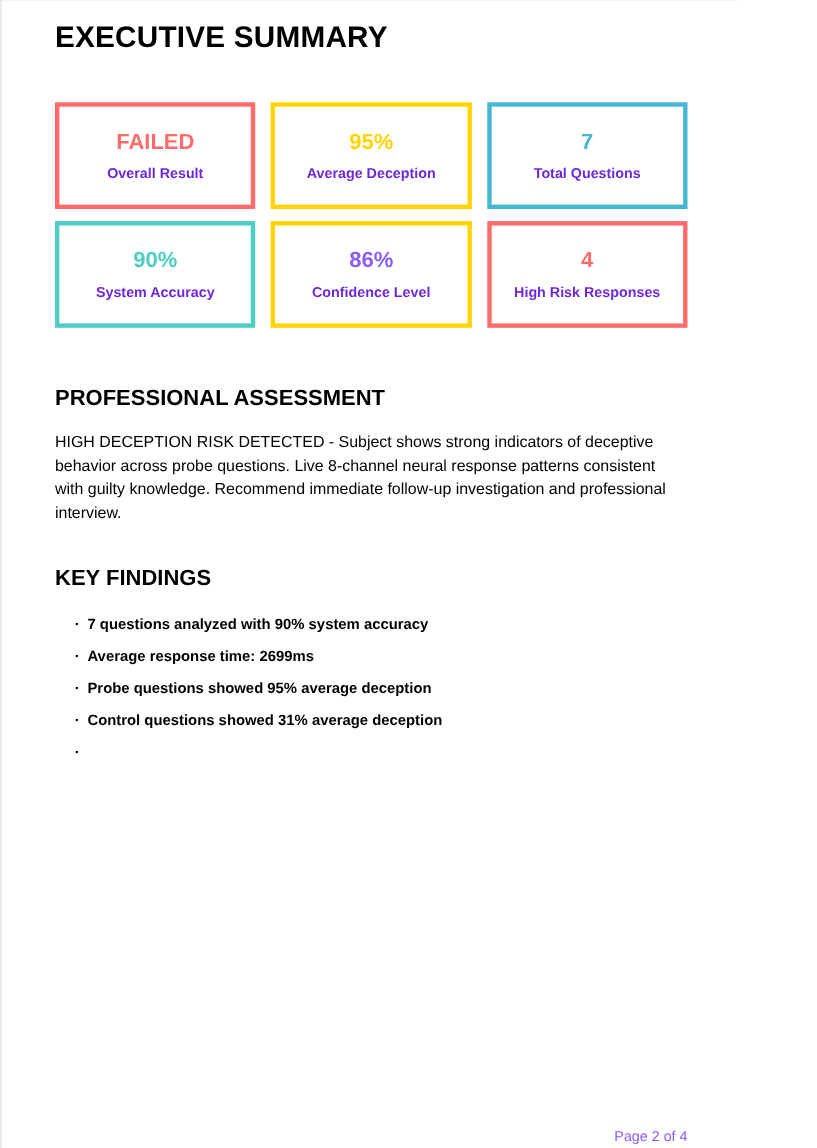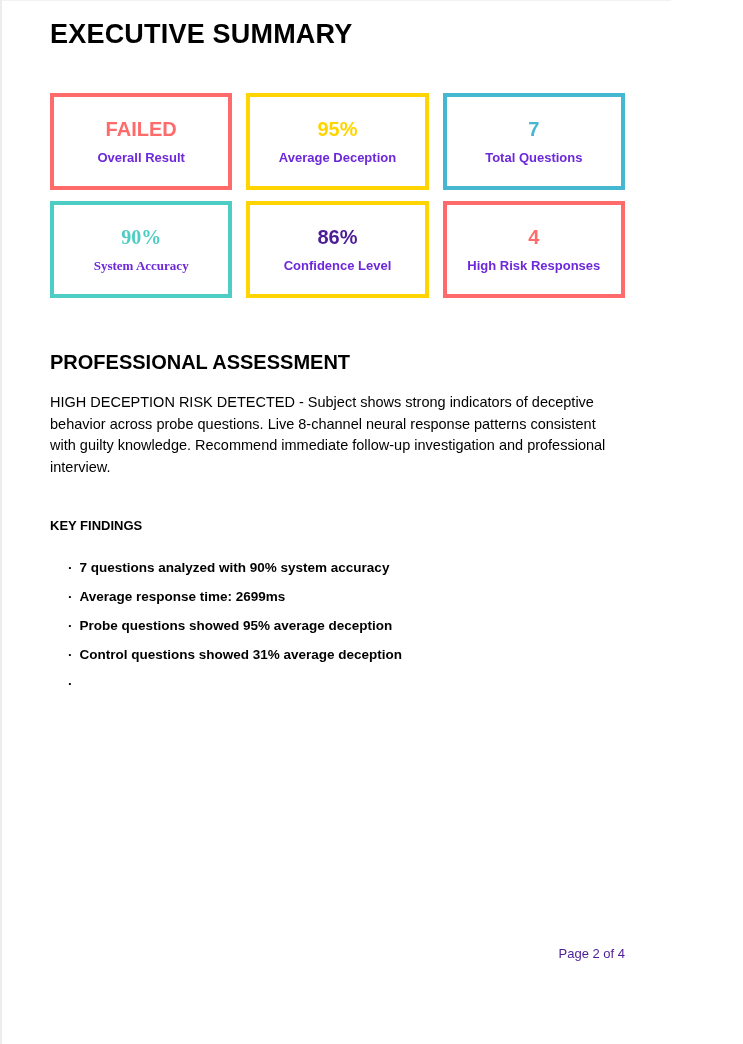--- a/index.html
+++ b/index.html
@@ -65,21 +65,21 @@
   }
   .pa-heading { margin-top: 51px; }
   .pa-body {
     margin-top: 17px;
     font-size: 14.5px;
     line-height: 21.5px;
     color: #000000;
     max-width: 650px;
   }
   .kf-heading {
-    font-size: 13px;
+    font-size: 20px;
     font-weight: bold;
     line-height: 24px;
     margin: 0;
     margin-top: 36px;
   }
   .kf-list {
     margin-top: 23px;
     padding-left: 18px;
   }
   .kf-item {
@@ -89,24 +89,24 @@
     margin-bottom: 15px;
     display: flex;
     align-items: baseline;
   }
   .kf-bullet {
     font-weight: bold;
     margin-right: 7px;
   }
   .page-footer {
     position: absolute;
-    top: 946px;
+    top: 1025px;
     right: 46px;
     font-size: 13px;
-    color: #4c1d95;
+    color: #8b5cf6;
   }
 </style>
 </head>
 <body>
 
 <div class="page">
   <div class="content">
 
     <h1 class="doc-title">EXECUTIVE SUMMARY</h1>
 
@@ -116,26 +116,26 @@
         <div class="stat-label">Overall Result</div>
       </div>
       <div class="stat-card" style="border-color: rgb(255, 212, 0);">
         <div class="stat-value" style="color: rgb(255, 212, 0);">95%</div>
         <div class="stat-label">Average Deception</div>
       </div>
       <div class="stat-card" style="border-color: rgb(69, 183, 209);">
         <div class="stat-value" style="color: rgb(69, 183, 209);">7</div>
         <div class="stat-label">Total Questions</div>
       </div>
-      <div class="stat-card" style="border-color: rgb(78, 205, 196); font-family: Liberation Serif, serif;">
+      <div class="stat-card" style="border-color: rgb(78, 205, 196);">
         <div class="stat-value" style="color: rgb(78, 205, 196);">90%</div>
         <div class="stat-label">System Accuracy</div>
       </div>
       <div class="stat-card" style="border-color: rgb(255, 212, 0);">
-        <div class="stat-value" style="color: #4c1d95;">86%</div>
+        <div class="stat-value" style="color: #8b5cf6;">86%</div>
         <div class="stat-label">Confidence Level</div>
       </div>
       <div class="stat-card" style="border-color: rgb(255, 107, 107);">
         <div class="stat-value" style="color: rgb(255, 107, 107);">4</div>
         <div class="stat-label">High Risk Responses</div>
       </div>
     </div>
 
     <h2 class="section-heading pa-heading">PROFESSIONAL ASSESSMENT</h2>
     <div class="pa-body">HIGH DECEPTION RISK DETECTED - Subject shows strong indicators of deceptive behavior across probe questions. Live 8-channel neural response patterns consistent with guilty knowledge. Recommend immediate follow-up investigation and professional interview.</div>

